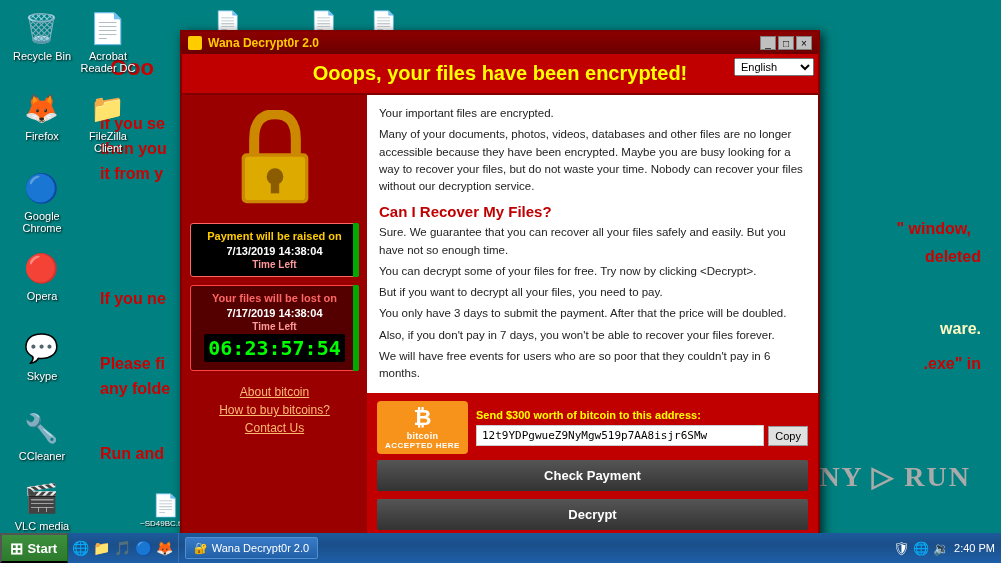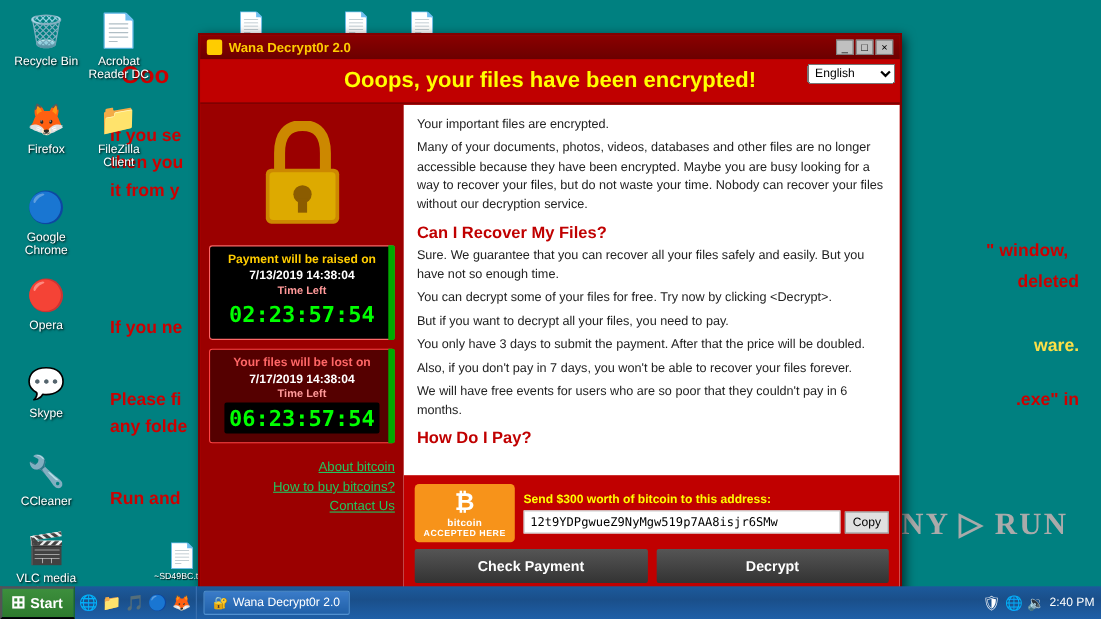--- a/index.html
+++ b/index.html
@@ -240,25 +240,25 @@
     }
 
     .left-links {
       width: 100%;
       display: flex;
       flex-direction: column;
       gap: 4px;
       margin-top: 6px;
     }
     .left-link {
-      color: #22c55e;
+      color: #fdba74;
       text-decoration: underline;
       font-size: 12px;
       cursor: pointer;
-      text-align: right;
+      text-align: center;
     }
 
     
     .wanna-right {
       flex: 1;
       display: flex;
       flex-direction: column;
       background: white;
       overflow: hidden;
     }
@@ -336,20 +336,21 @@
       border: 1px solid #999;
       font-size: 11px;
       padding: 3px 6px;
       cursor: pointer;
       white-space: nowrap;
     }
 
     .payment-btns {
       display: flex;
       gap: 8px;
+      flex-direction: column;
     }
     .payment-btn {
       flex: 1;
       padding: 8px;
       font-size: 13px;
       font-weight: bold;
       color: white;
       border: none;
       cursor: pointer;
       background: linear-gradient(to bottom, #555 0%, #333 100%);
@@ -388,21 +389,21 @@
   <div class="bg-text" style="top:55px; left:110px; font-size:22px; color:#cc0000;">Ooo</div>
   <div class="bg-text" style="top:115px; left:100px; font-size:16px; color:#cc0000;">If you se</div>
   <div class="bg-text" style="top:140px; left:100px; font-size:16px; color:#cc0000;">then you</div>
   <div class="bg-text" style="top:165px; left:100px; font-size:16px; color:#cc0000;">it from y</div>
   <div class="bg-text" style="top:290px; left:100px; font-size:16px; color:#cc0000;">If you ne</div>
   <div class="bg-text" style="top:355px; left:100px; font-size:16px; color:#cc0000;">Please fi</div>
   <div class="bg-text" style="top:380px; left:100px; font-size:16px; color:#cc0000;">any folde</div>
   <div class="bg-text" style="top:445px; left:100px; font-size:16px; color:#cc0000;">Run and</div>
   <div class="bg-text" style="top:220px; right:30px; font-size:16px; color:#cc0000; right:30px; position:absolute;">" window,</div>
   <div class="bg-text" style="top:248px; right:20px; font-size:16px; color:#cc0000; position:absolute;">deleted</div>
-  <div class="bg-text" style="top:306px; right:20px; font-size:16px; color:#fde047; position:absolute;">ware.</div>
+  <div class="bg-text" style="top:320px; right:20px; font-size:16px; color:#fef9c3; position:absolute;">ware.</div>
   <div class="bg-text" style="top:355px; right:20px; font-size:16px; color:#cc0000; position:absolute;">.exe" in</div>
   <div style="position:absolute; bottom:70px; right:30px; font-size:28px; font-weight:900; color:#aaa; font-family:serif; letter-spacing:2px;">ANY ▷ RUN</div>
 
   <div class="desktop-icon" style="top:8px; left:8px;">
     <div class="icon-img">🗑️</div>
     <div class="icon-label">Recycle Bin</div>
   </div>
   <div class="desktop-icon" style="top:8px; left:74px;">
     <div class="icon-img" style="font-size:30px; color:#cc0000;">📄</div>
     <div class="icon-label">Acrobat Reader DC</div>
@@ -499,21 +500,20 @@
             <circle cx="50" cy="80" r="10" fill="#8b5c00"></circle>
             <rect x="45" y="85" width="10" height="15" fill="#8b5c00"></rect>
           </svg>
         </div>
 
         <div class="timer-box-wrapper">
           <div class="payment-box" style="position:relative;">
             <div style="color:#ffcc00; font-size:11px; font-weight:bold;">Payment will be raised on</div>
             <div class="timer-date">7/13/2019 14:38:04</div>
             <div class="timer-label">Time Left</div>
-            <div class="timer-digits">02:23:57:54</div>
           </div>
           <div style="position:absolute; right:0; top:0; bottom:0; width:6px; background:#00aa00; border-radius:0 2px 2px 0;"></div>
         </div>
 
         <div class="timer-box-wrapper">
           <div class="payment-box" style="background:#550000; border-color:#ff4444; position:relative;">
             <div style="color:#ff6666; font-size:11px; font-weight:bold;">Your files will be lost on</div>
             <div class="timer-date">7/17/2019 14:38:04</div>
             <div class="timer-label">Time Left</div>
             <div class="timer-digits">06:23:57:54</div>

